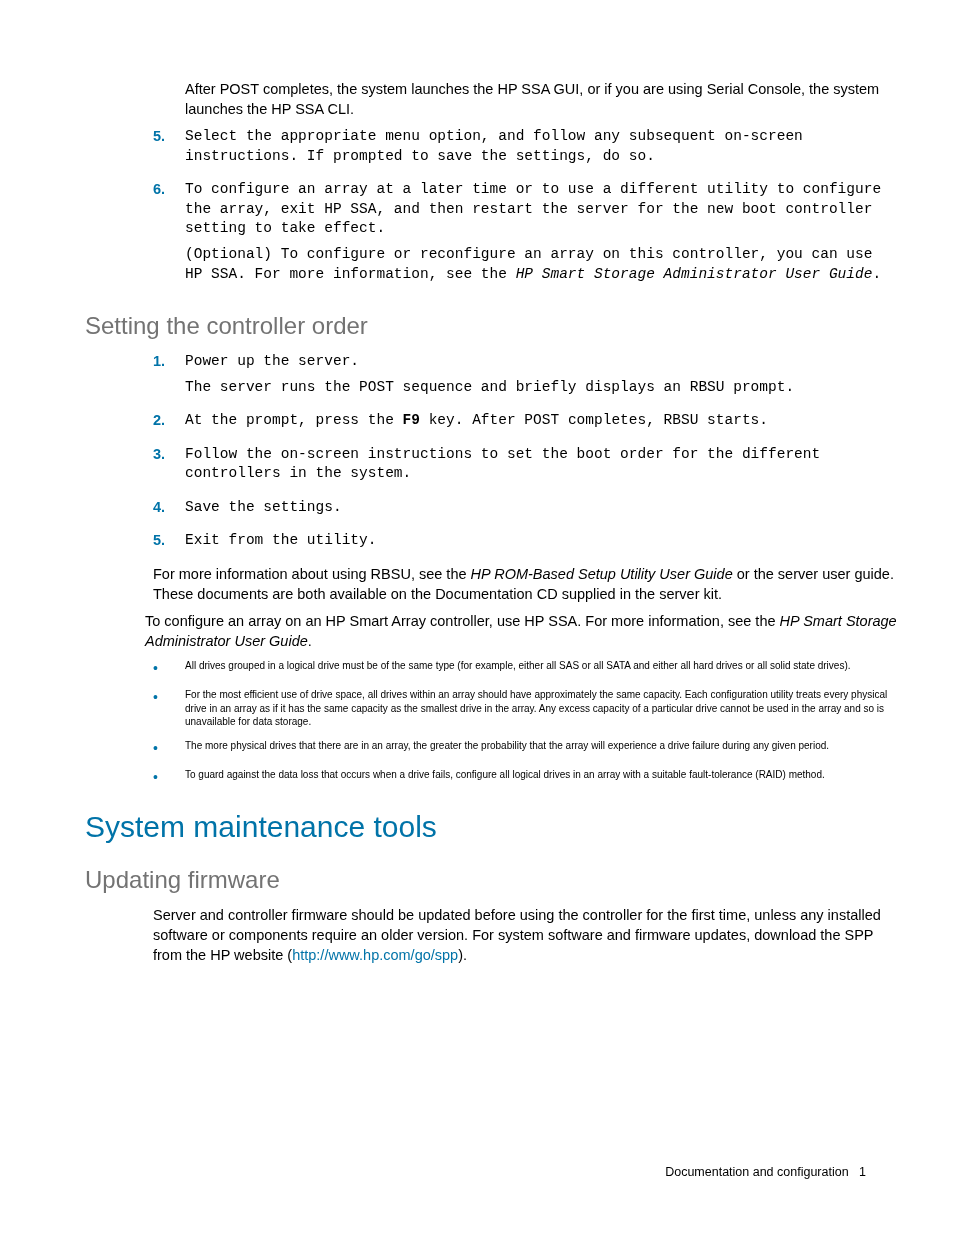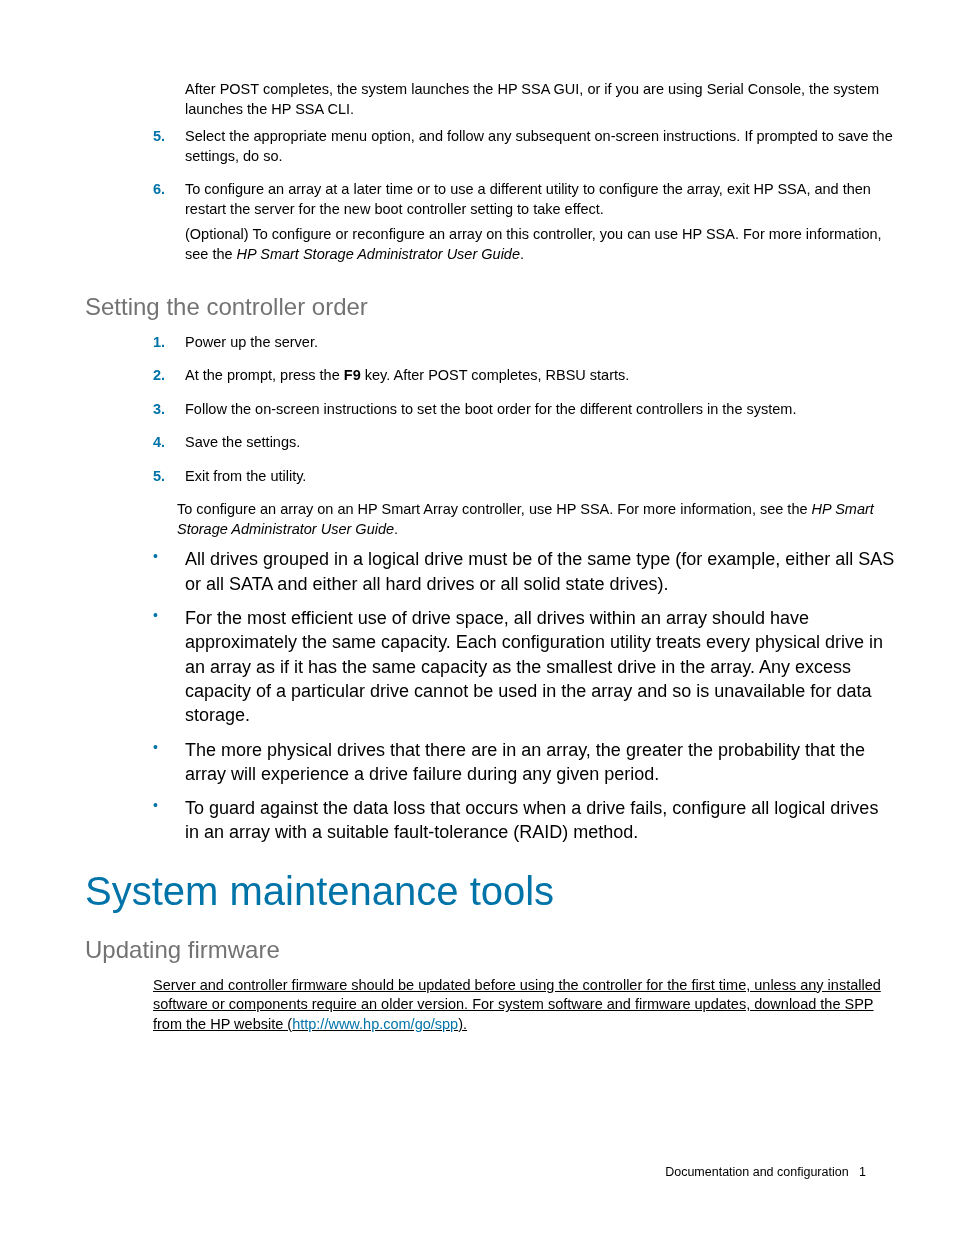--- a/index.html
+++ b/index.html
@@ -38,40 +38,41 @@
     flex: 0 0 32px;
     color: #0073a8;
     font-weight: bold;
     font-size: 14.5px;
     line-height: 1.35;
   }
   .ol-body {
     flex: 1;
     font-size: 14.5px;
     line-height: 1.35;
+    font-family: Liberation Mono, monospace;
   }
   .ol-body p { margin: 0 0 6px 0; }
   .ul-item {
     display: flex;
     margin-bottom: 10px;
   }
   .ul-bullet {
     width: 32px;
     flex: 0 0 32px;
     color: #0073a8;
     font-size: 14px;
     line-height: 1.35;
   }
   .ul-body {
     flex: 1;
-    font-size: 18px;
+    font-size: 10px;
     line-height: 1.35;
   }
   h1 {
-    font-size: 40px;
+    font-size: 30px;
     font-weight: 400;
     color: #0073a8;
     margin: 24px 0 14px 0;
   }
   h2 {
     font-size: 24px;
     font-weight: 400;
     color: #737373;
     margin: 22px 0 12px 0;
   }
@@ -110,20 +111,21 @@
         </div>
       </div>
     </div>
 
   <h2>Setting the controller order</h2>
   <div class="list-block" id="sec1-list">
       <div class="ol-item">
         <div class="ol-num">1.</div>
         <div class="ol-body">
           <p>Power up the server.</p>
+          <p>The server runs the POST sequence and briefly displays an RBSU prompt.</p>
         </div>
       </div>
       <div class="ol-item">
         <div class="ol-num">2.</div>
         <div class="ol-body">
           <p>At the prompt, press the <span class="bold">F9</span> key. After POST completes, RBSU starts.</p>
         </div>
       </div>
       <div class="ol-item">
         <div class="ol-num">3.</div>
@@ -137,22 +139,25 @@
           <p>Save the settings.</p>
         </div>
       </div>
       <div class="ol-item">
         <div class="ol-num">5.</div>
         <div class="ol-body">
           <p>Exit from the utility.</p>
         </div>
       </div>
     </div>
+  <div class="list-block" style="margin-left:68px;">
+    <p>For more information about using RBSU, see the <span class="em">HP ROM-Based Setup Utility User Guide</span> or the server user guide. These documents are both available on the Documentation CD supplied in the server kit.</p>
+  </div>
 
-  <div class="list-block" style="margin-left:92px;">
+  <div class="list-block" style="margin-left:60px;">
     <p>To configure an array on an HP Smart Array controller, use HP SSA. For more information, see the <span class="em">HP Smart Storage Administrator User Guide</span>.</p>
   </div>
   <div class="list-block" id="sec2-bullets">
       <div class="ul-item">
         <div class="ul-bullet">•</div>
         <div class="ul-body">All drives grouped in a logical drive must be of the same type (for example, either all SAS or all SATA and either all hard drives or all solid state drives).</div>
       </div>
       <div class="ul-item">
         <div class="ul-bullet">•</div>
         <div class="ul-body">For the most efficient use of drive space, all drives within an array should have approximately the same capacity. Each configuration utility treats every physical drive in an array as if it has the same capacity as the smallest drive in the array. Any excess capacity of a particular drive cannot be used in the array and so is unavailable for data storage.</div>
@@ -162,20 +167,20 @@
         <div class="ul-body">The more physical drives that there are in an array, the greater the probability that the array will experience a drive failure during any given period.</div>
       </div>
       <div class="ul-item">
         <div class="ul-bullet">•</div>
         <div class="ul-body">To guard against the data loss that occurs when a drive fails, configure all logical drives in an array with a suitable fault-tolerance (RAID) method.</div>
       </div>
     </div>
 
   <h1>System maintenance tools</h1>
   <h2>Updating firmware</h2>
-  <div class="list-block" style="margin-left:68px;text-decoration:underline;">
+  <div class="list-block" style="margin-left:68px;">
     <p>Server and controller firmware should be updated before using the controller for the first time, unless any installed software or components require an older version. For system software and firmware updates, download the SPP from the HP website (<span class="link">http://www.hp.com/go/spp</span>).</p>
   </div>
 
   <div class="footer">
     <span>Documentation and configuration</span>&nbsp;&nbsp;&nbsp;<span>1</span>
   </div>
 </div>
 
 </body></html>

